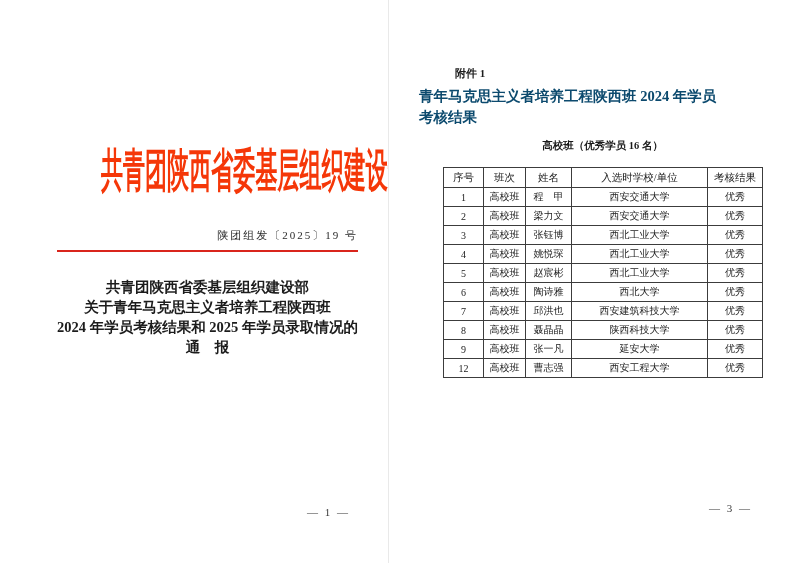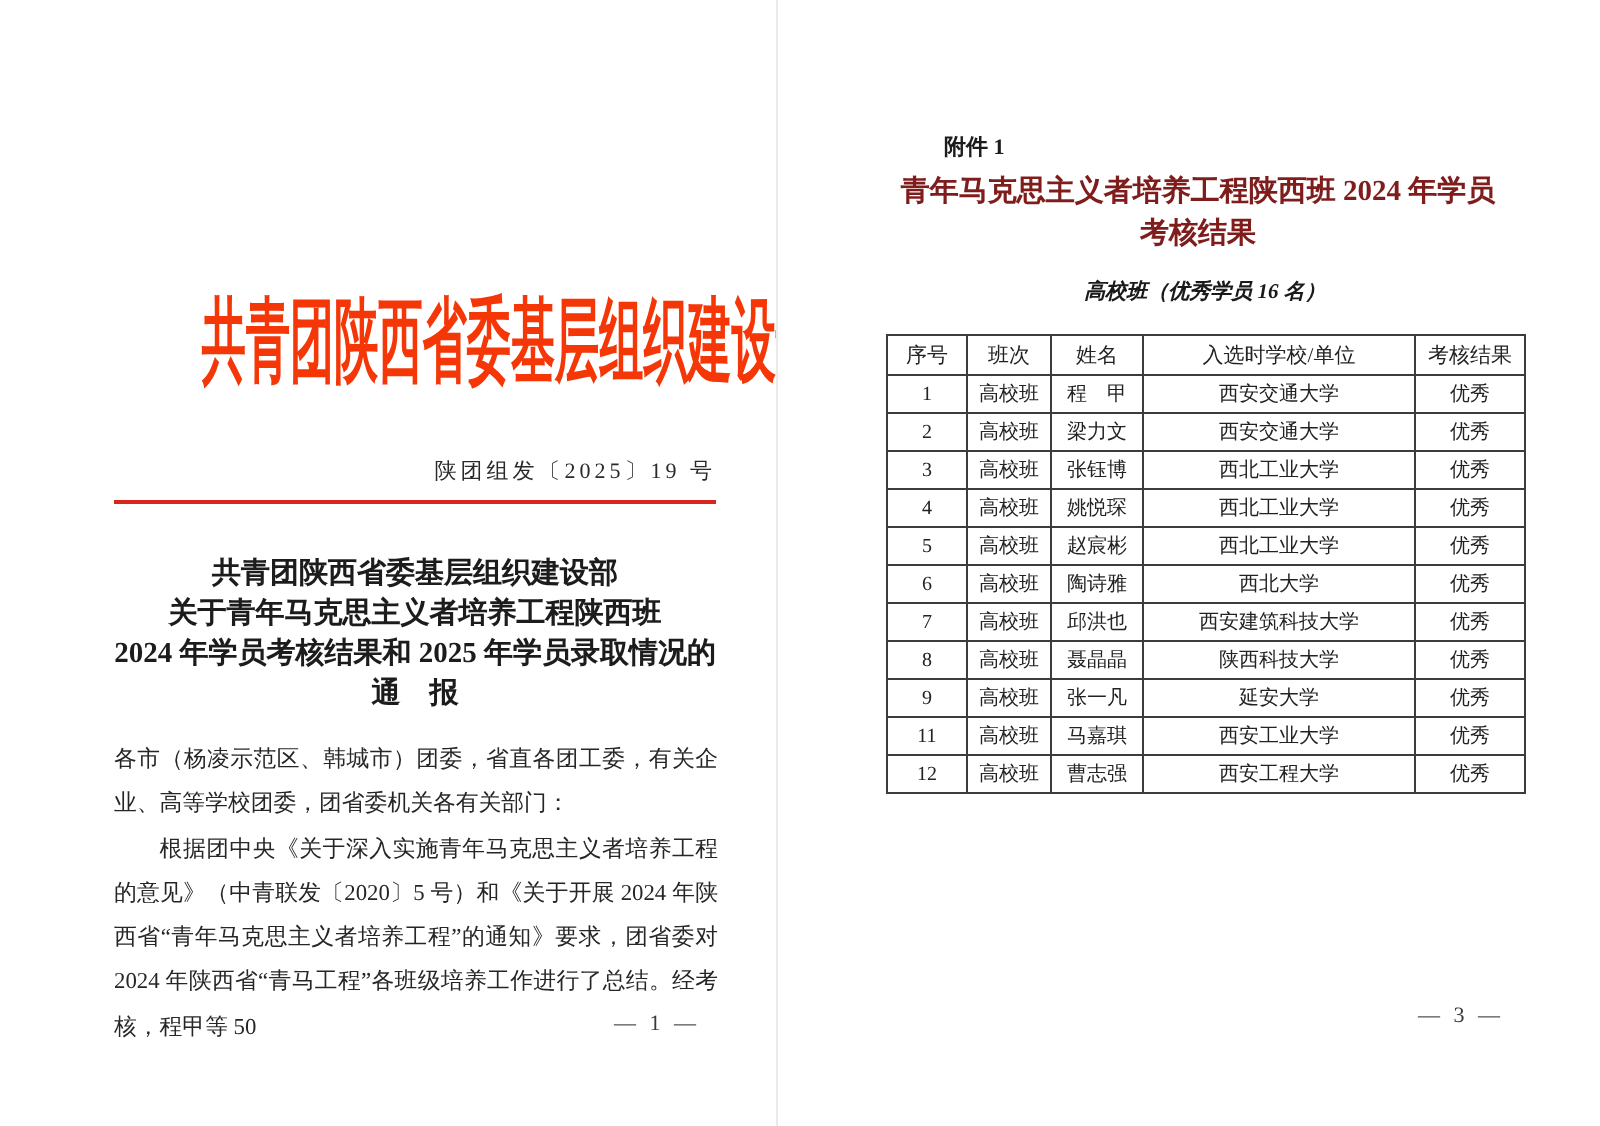--- a/index.html
+++ b/index.html
@@ -30,28 +30,28 @@
   }
   .doc-body {
     position: absolute; top: 369px; left: 57px; width: 302px;
     font-size: 11.4px; line-height: 22.3px; text-align: justify; color: #262626;
   }
   .doc-body p.indent { text-indent: 2em; }
   .footer-left {
     position: absolute; top: 506px; left: 57px; width: 301px;
     text-align: right; padding-right: 8px; font-size: 11px; color: #3a3a3a; letter-spacing: 2px;
   }
-  .attach-label { position: absolute; top: 66px; left: 66px; font-size: 11px; font-weight: bold; color: #1c1c1c; margin-left: 17px; }
+  .attach-label { position: absolute; top: 66px; left: 66px; font-size: 11px; font-weight: bold; color: #1c1c1c; }
   .appendix-title {
     position: absolute; top: 86px; left: 30px; width: 360px;
-    text-align: center; font-size: 14.5px; font-weight: bold; line-height: 21px; color: #7f1d1d;
+    text-align: left; font-size: 14.5px; font-weight: bold; line-height: 21px; color: #0c4a6e;
   }
   .appendix-subtitle {
     position: absolute; top: 139px; left: 54px; width: 319px;
-    text-align: center; font-size: 10.5px; font-weight: bold; color: #1a1a1a; font-style: italic;
+    text-align: center; font-size: 10.5px; font-weight: bold; color: #1a1a1a;
   }
   table.results {
     position: absolute; top: 167px; left: 54px; width: 319px;
     border-collapse: collapse; table-layout: fixed;
   }
   table.results th, table.results td {
     border: 1px solid #3c3c3c; text-align: center; vertical-align: middle;
     overflow: hidden; white-space: nowrap; color: #222;
   }
   table.results th { height: 20px; font-size: 10.5px; font-weight: normal; }
@@ -69,24 +69,20 @@
 
 <div class="page page-left">
   <div class="red-head">共青团陕西省委基层组织建设部</div>
   <div class="doc-num">陕团组发〔2025〕19 号</div>
   <div class="red-line"></div>
   <div class="doc-title">
     <div>共青团陕西省委基层组织建设部</div>
     <div>关于青年马克思主义者培养工程陕西班</div>
     <div>2024 年学员考核结果和 2025 年学员录取情况的</div>
     <div>通　报</div>
-  </div>
-  <div class="doc-body">
-    <p>各市（杨凌示范区、韩城市）团委，省直各团工委，有关企业、高等学校团委，团省委机关各有关部门：</p>
-    <p class="indent">根据团中央《关于深入实施青年马克思主义者培养工程的意见》（中青联发〔2020〕5 号）和《关于开展 2024 年陕西省“青年马克思主义者培养工程”的通知》要求，团省委对 2024 年陕西省“青马工程”各班级培养工作进行了总结。经考核，程甲等 50</p>
   </div>
   <div class="footer-left">— 1 —</div>
 </div>
 
 <div class="page-divider"></div>
 
 <div class="page page-right">
   <div class="attach-label">附件 1</div>
   <div class="appendix-title">
     <div>青年马克思主义者培养工程陕西班 2024 年学员</div>
@@ -169,27 +165,20 @@
           <td>优秀</td>
         </tr>
         <tr>
           <td>9</td>
           <td>高校班</td>
           <td>张一凡</td>
           <td>延安大学</td>
           <td>优秀</td>
         </tr>
         <tr>
-          <td>11</td>
-          <td>高校班</td>
-          <td>马嘉琪</td>
-          <td>西安工业大学</td>
-          <td>优秀</td>
-        </tr>
-        <tr>
           <td>12</td>
           <td>高校班</td>
           <td>曹志强</td>
           <td>西安工程大学</td>
           <td>优秀</td>
         </tr>
       </tbody>
   </table>
 
   <div class="footer-right">— 3 —</div>

